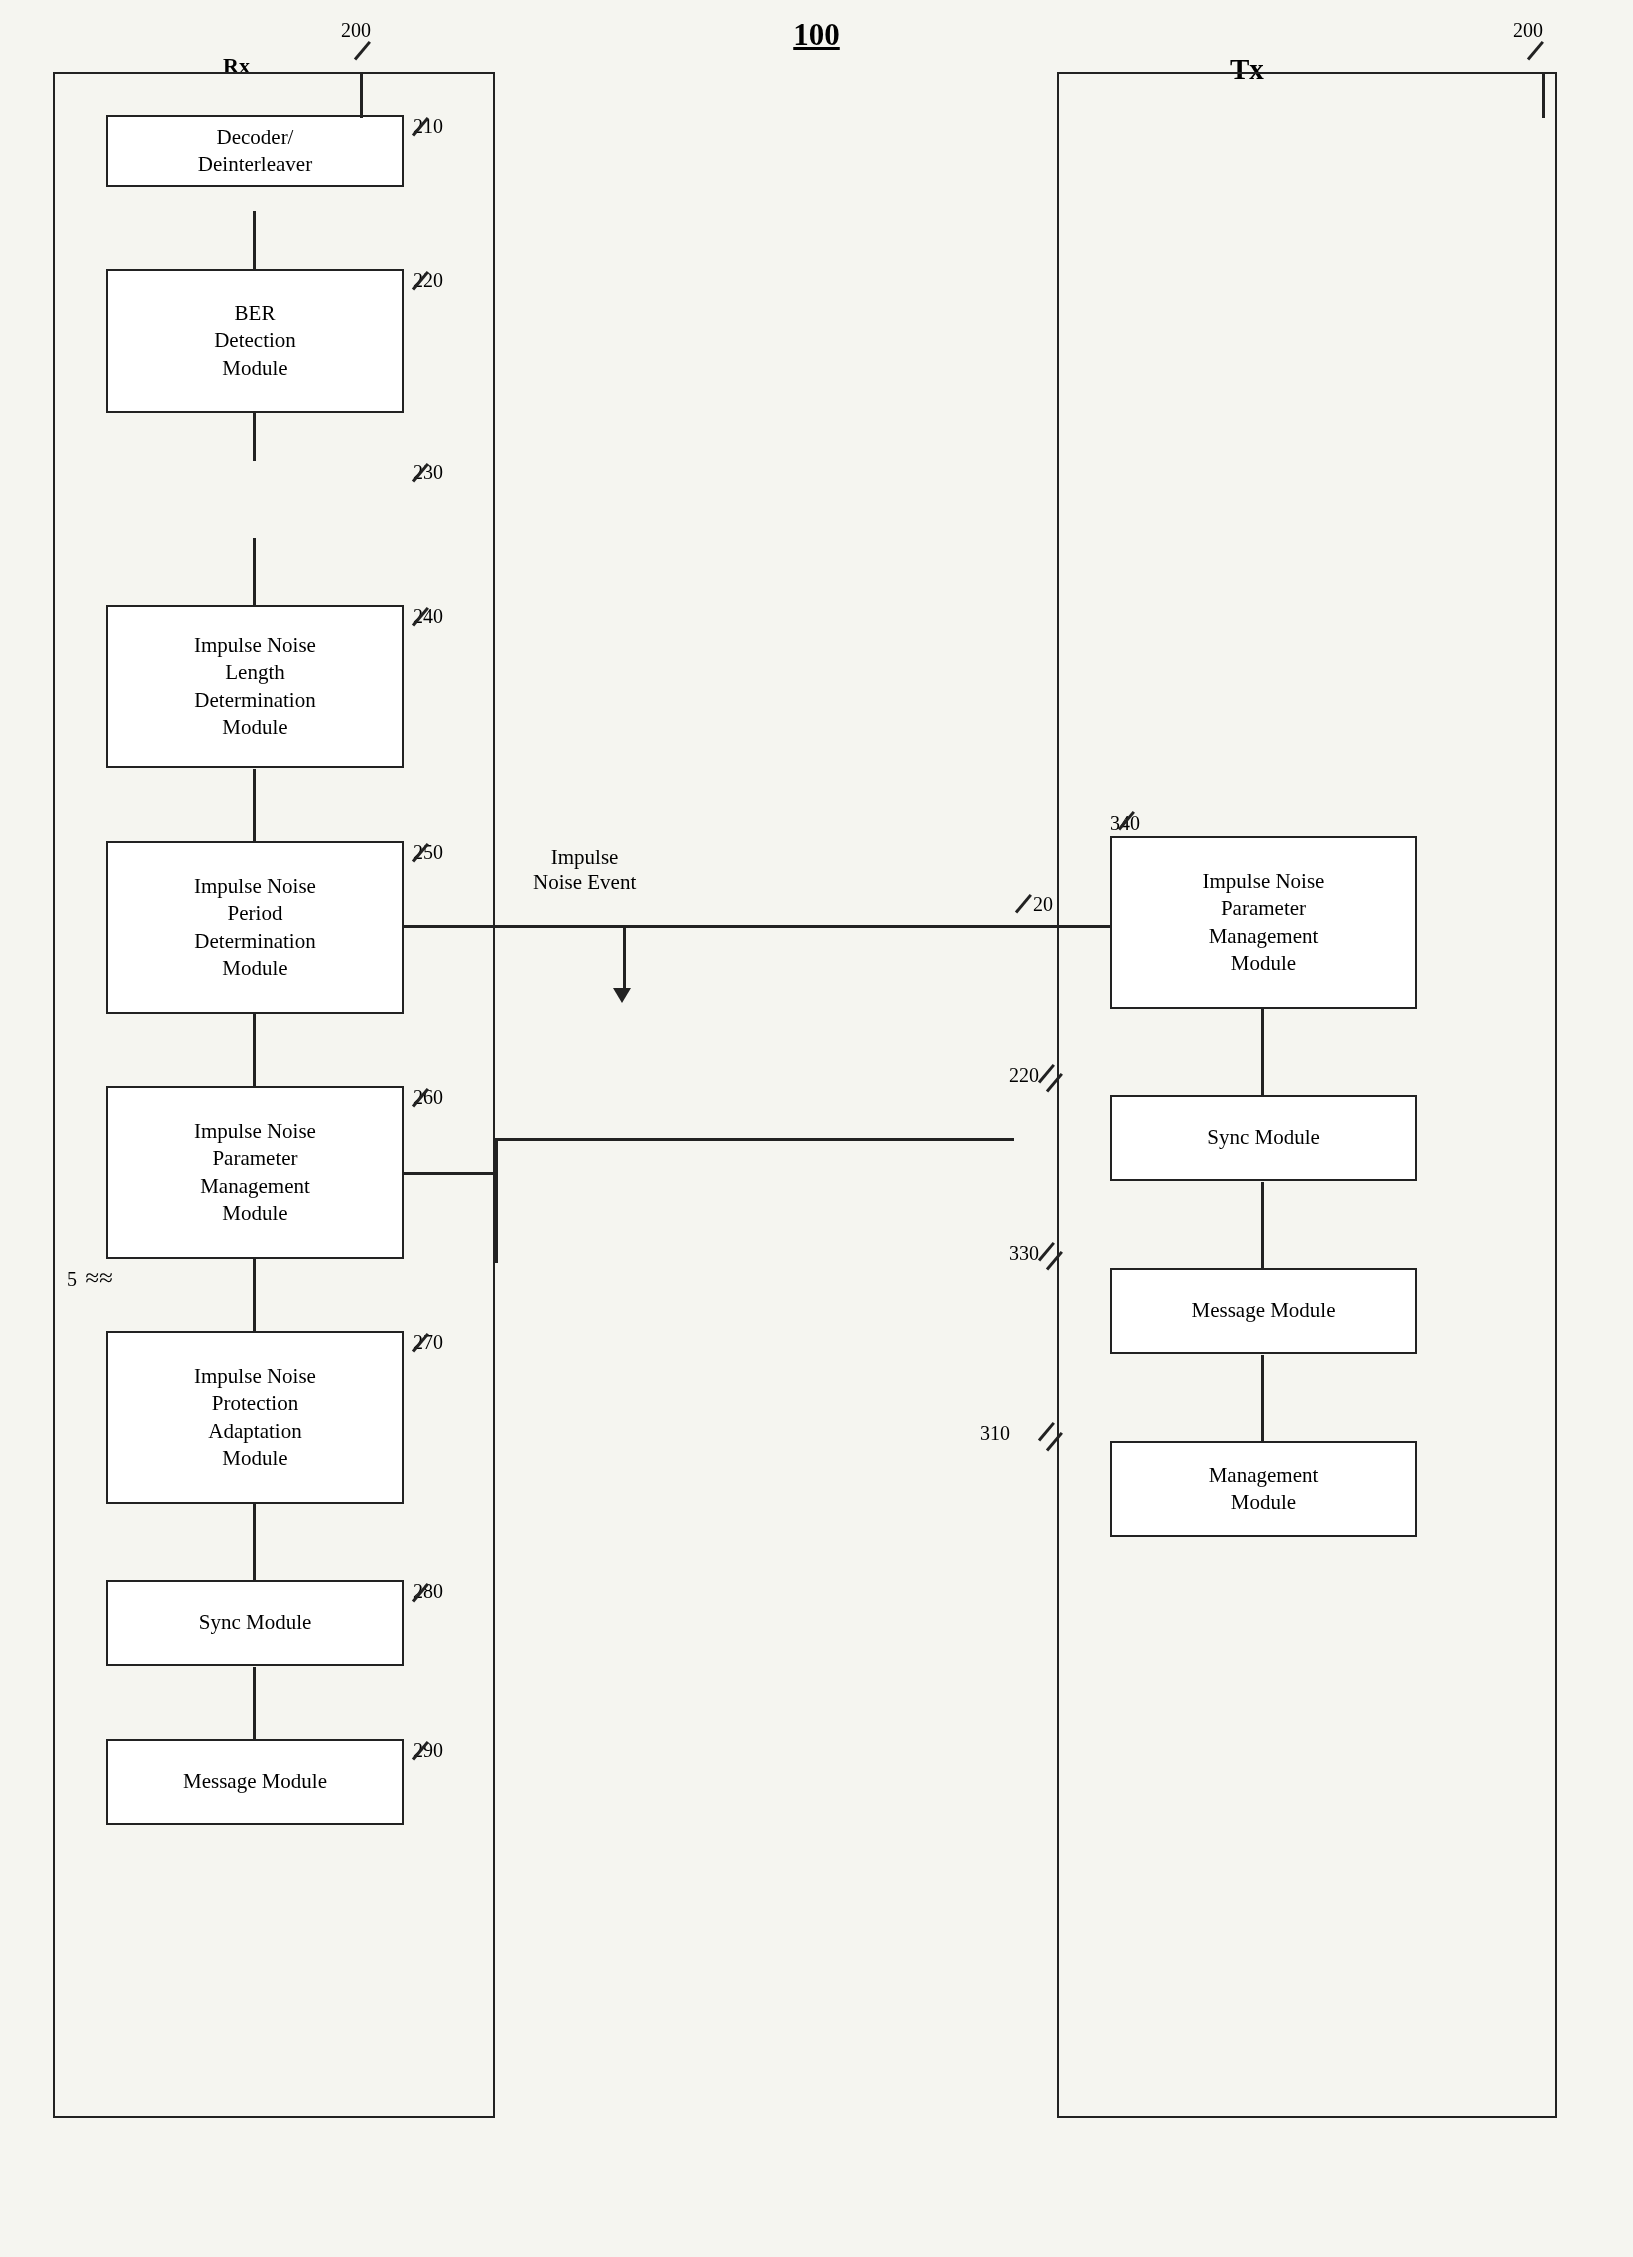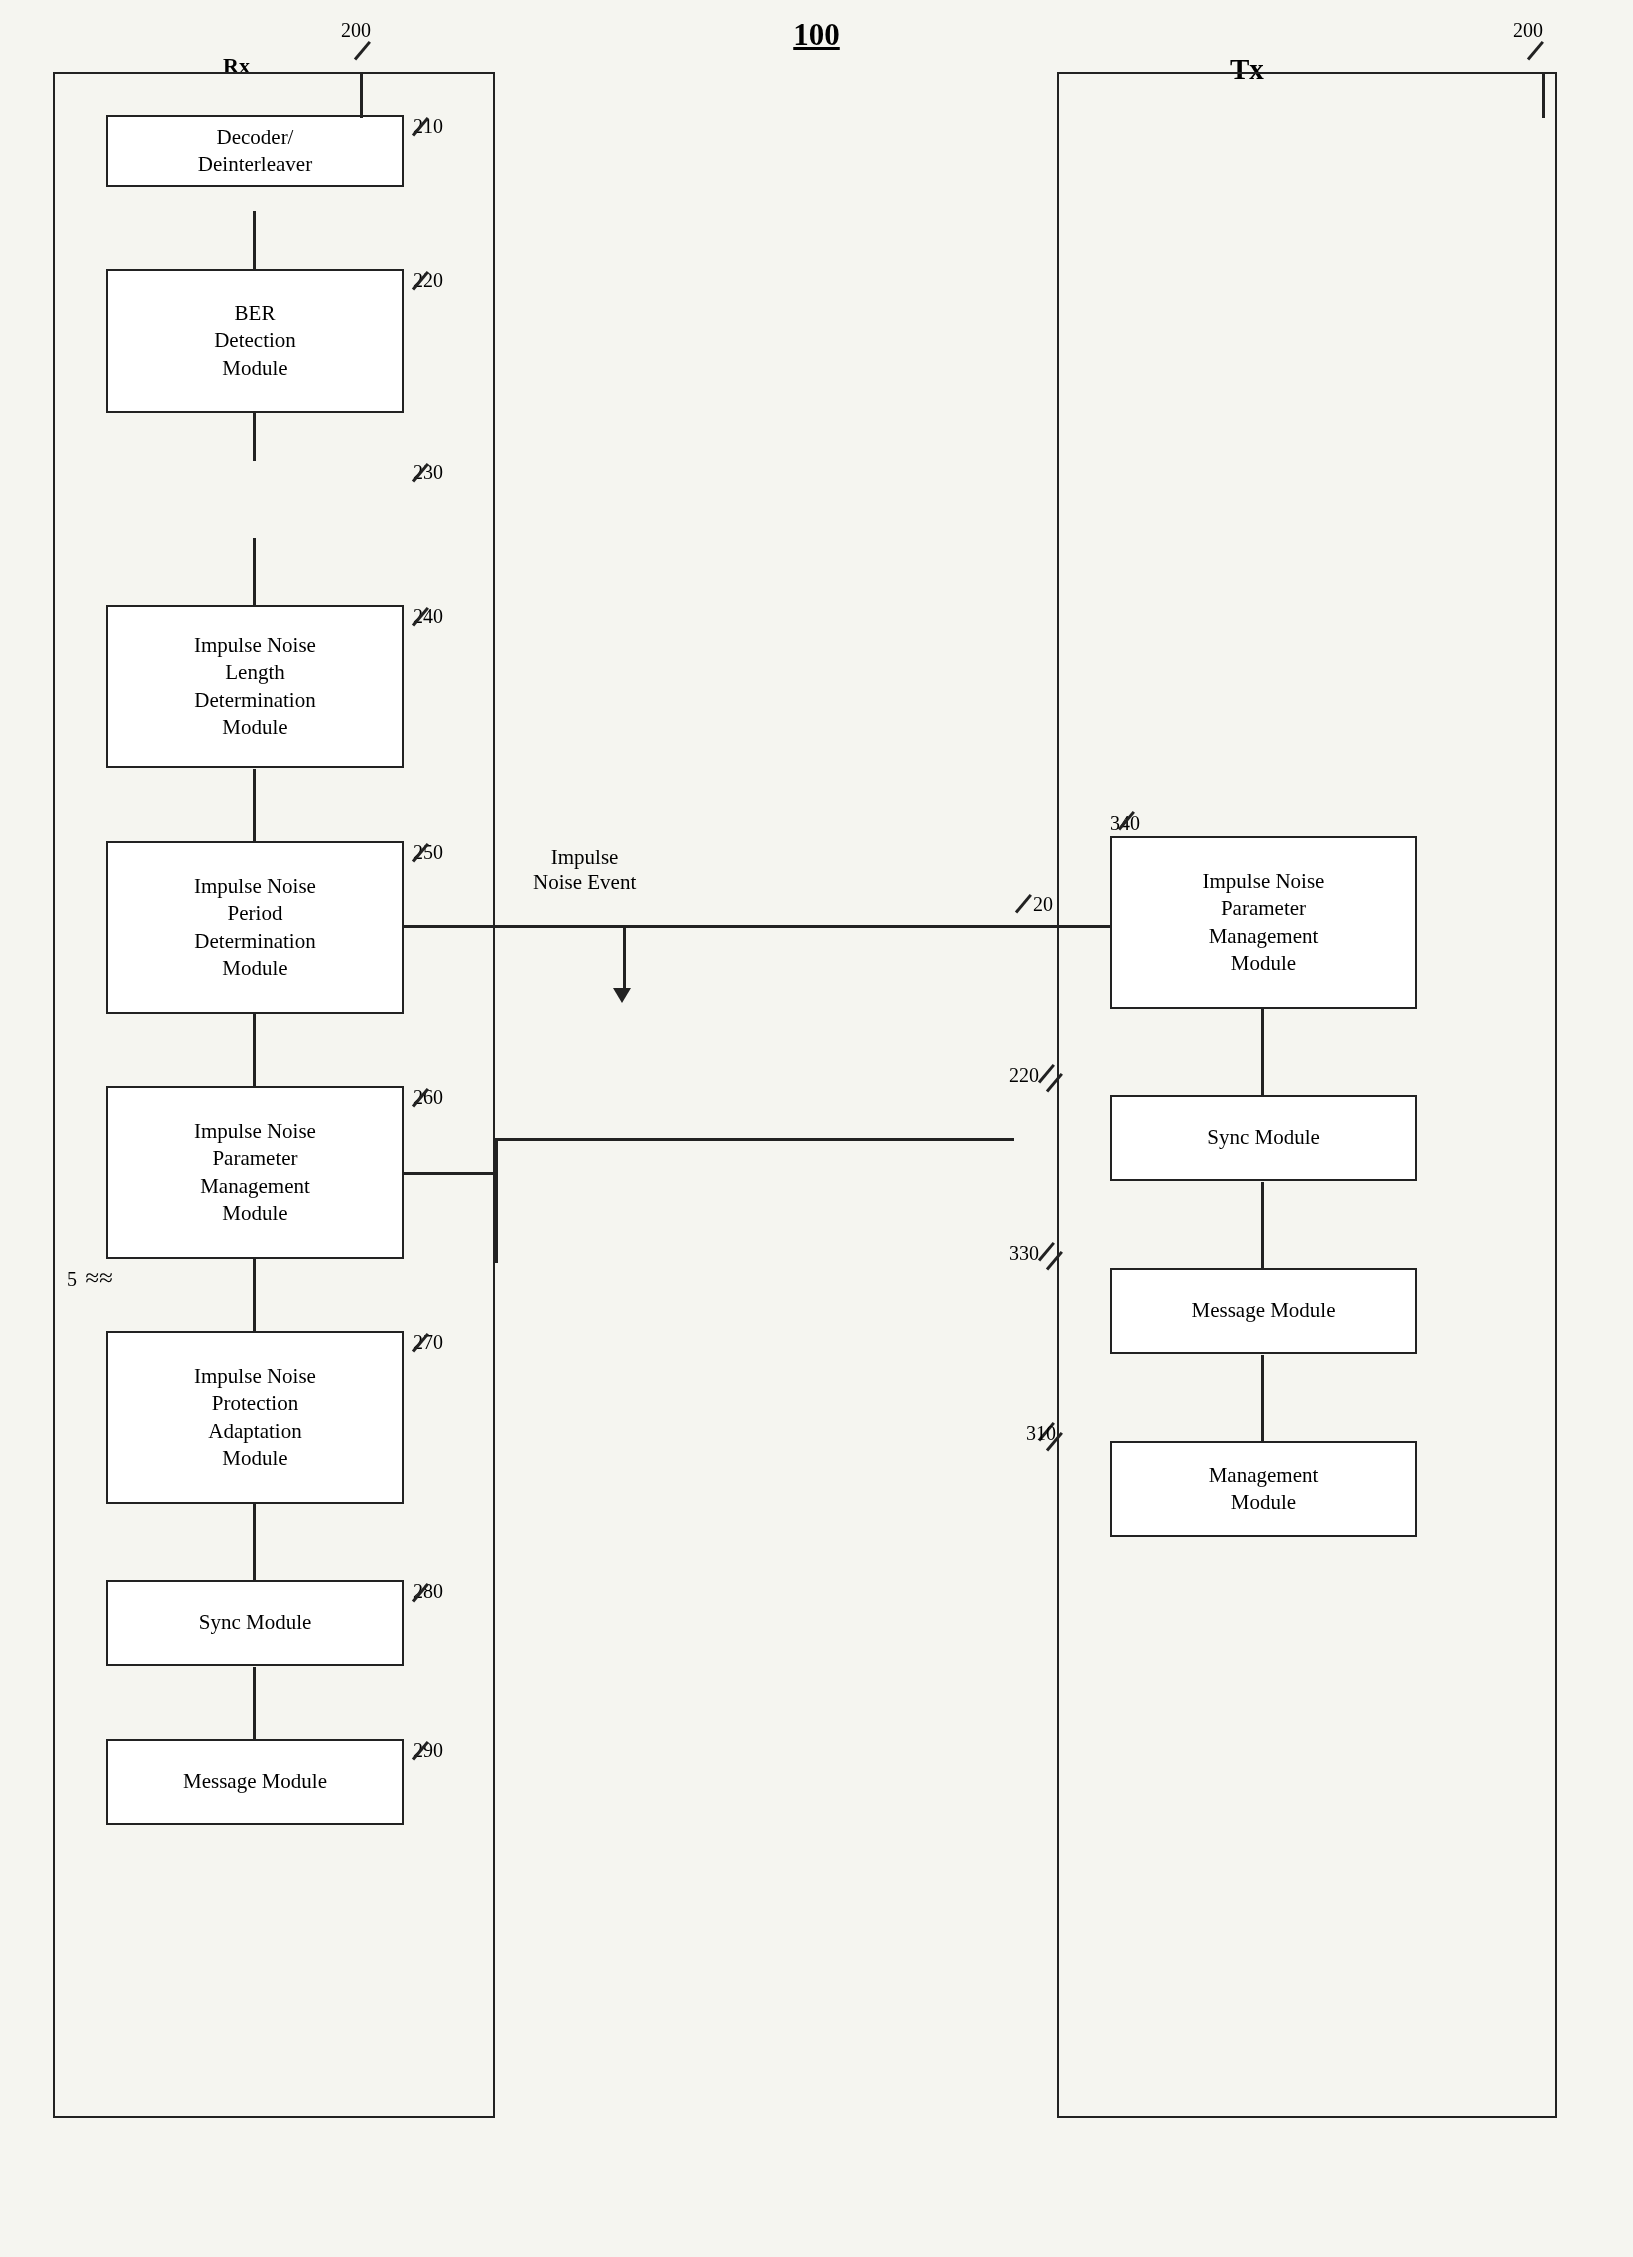--- a/index.html
+++ b/index.html
@@ -274,21 +274,21 @@
   <div class="ref-label" style="top:1242px; left:1009px;">330</div>
 
   <div class="v-line" style="top:1355px; left:1261px; height:86px;"></div>
 
   <div class="module-box" style="top:1441px; left:1110px; width:307px; height:96px;">
     <span>Management<br>Module</span>
   </div>
 
   <div class="diagonal-tick" style="top:1439px; left:1039px;"></div>
   <div class="diagonal-tick" style="top:1449px; left:1047px;"></div>
-  <div class="ref-label" style="top:1422px; left:1026px;font-family:Liberation Serif, serif;">310</div>
+  <div class="ref-label" style="top:1422px; left:980px;font-family:Liberation Serif, serif;">310</div>
 
   <div class="h-line" style="top:1138px; left:495px; width:519px;"></div>
 
   <div class="v-line" style="top:1138px; left:495px; height:125px;"></div>
 
   <div class="h-line" style="top:1172px; left:403px; width:91px;"></div>
 
   <div class="v-line" style="top:72px; left:360px; height:46px;"></div>
 
   <div class="v-line" style="top:72px; left:1542px; height:46px;"></div>

